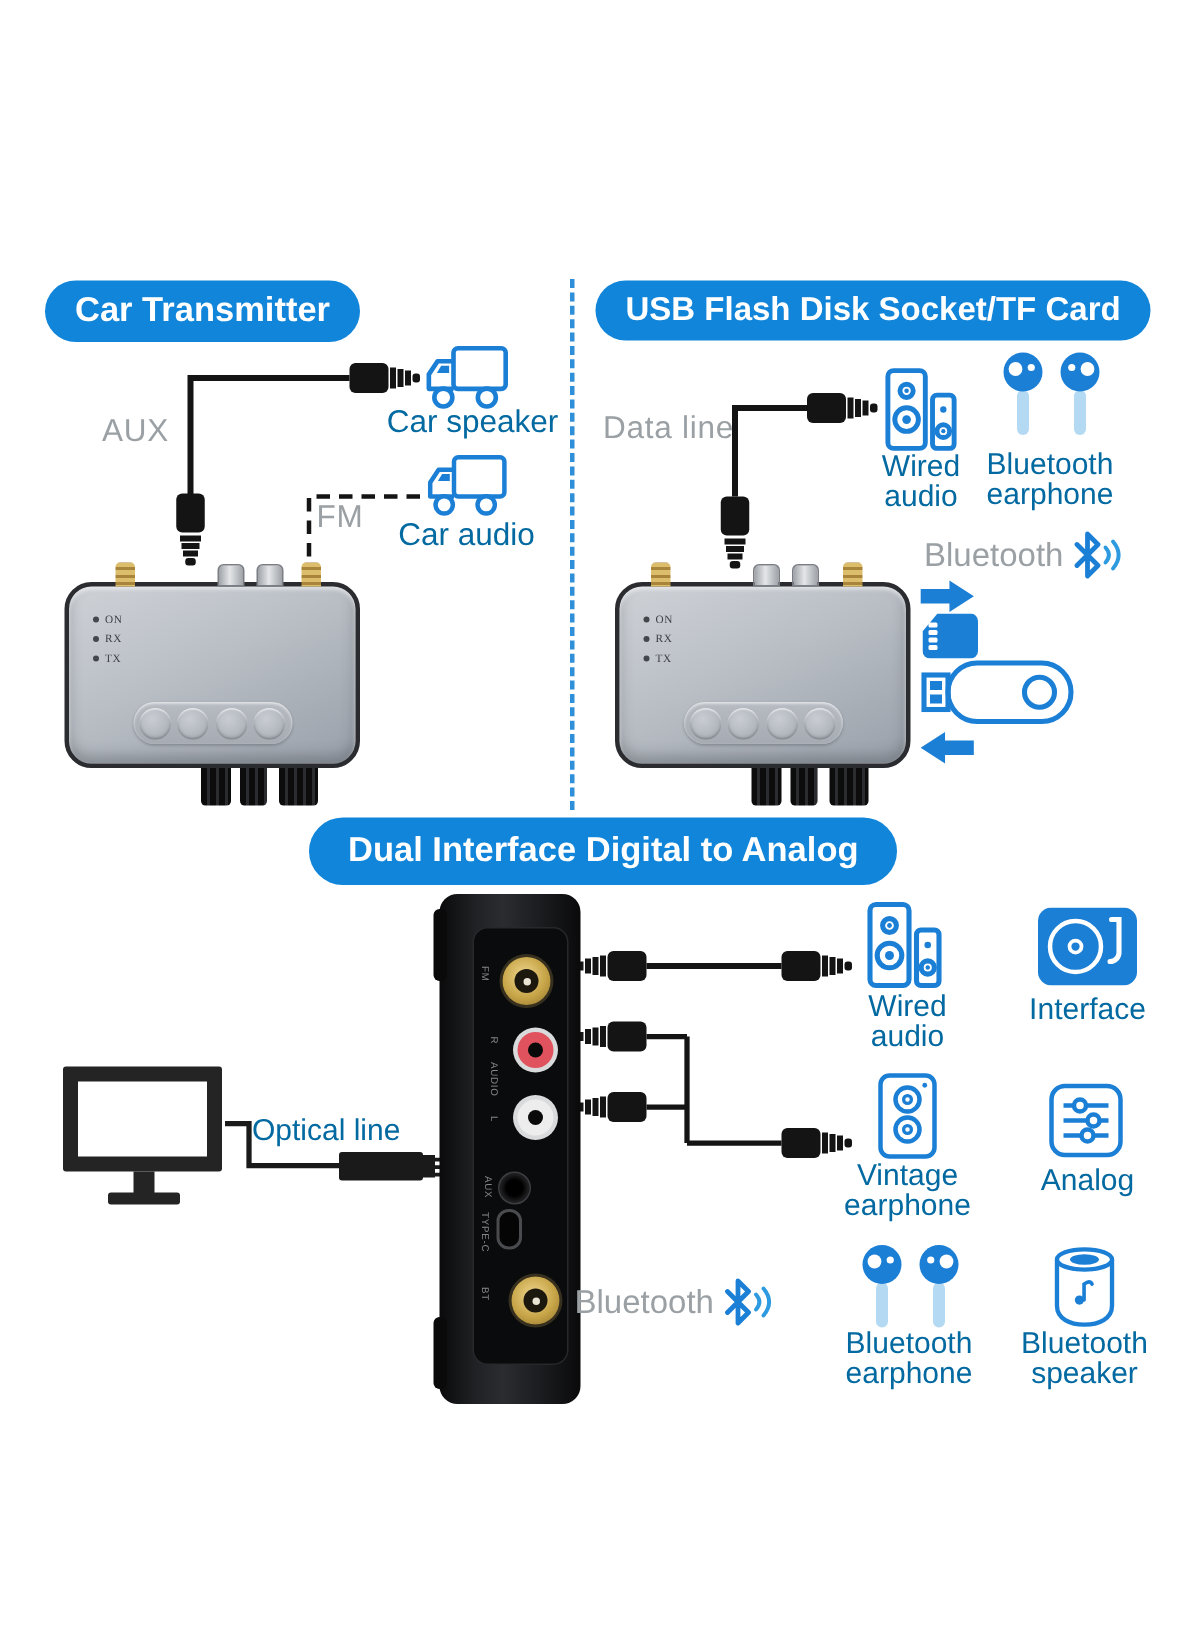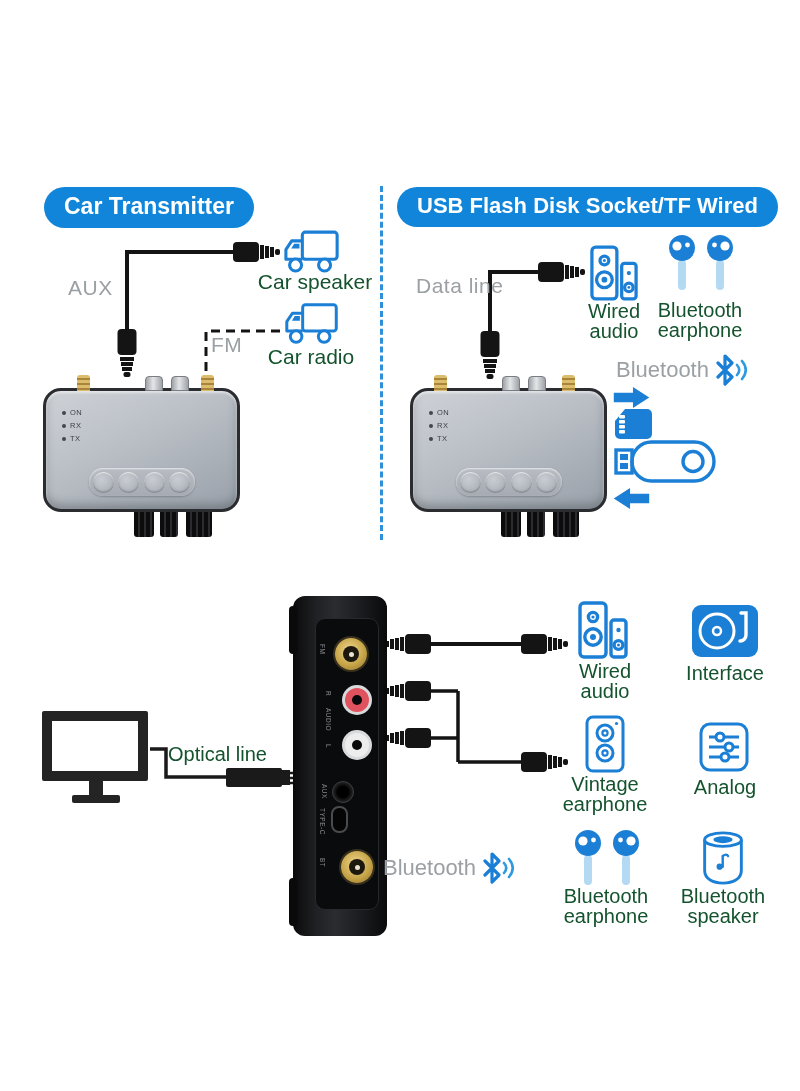--- a/index.html
+++ b/index.html
@@ -7,38 +7,38 @@
   body { font-family: "Liberation Sans", sans-serif; }
   #stage { position:relative; width:800px; height:1091px; background:#fff; overflow:hidden; }
   .abs { position:absolute; }
 
   
   .banner { position:absolute; background:#1185d9; color:#fff; font-weight:bold;
             border-radius:22px; padding:6px 20px 8px; font-size:23px; white-space:nowrap; }
 
   
   .glabel { position:absolute; color:#9aa0a4; font-size:21px; letter-spacing:.5px; white-space:nowrap; }
-  .klabel { position:absolute; color:#14532d; font-size:20px; line-height:20px; text-align:center;
+  .klabel { position:absolute; color:#0369a1; font-size:20px; line-height:20px; text-align:center;
             white-space:pre-line; }
 
   
   .divider { position:absolute; border-left:3px dashed #2f8fd8; }
 
   
   .device { position:absolute; width:197px; height:124px; border:3px solid #2a2c30; border-radius:18px;
             background:linear-gradient(155deg,#ced2d7,#b9bec5 45%,#99a0a9);
             box-shadow:inset 0 2px 3px rgba(255,255,255,.6), inset 0 -5px 9px rgba(58,63,70,.35); }
   .ant { position:absolute; top:-16px; width:13px; height:16px; border-radius:3px 3px 0 0;
          background:repeating-linear-gradient(180deg,#dcbd6c 0 3px,#a8853b 3px 5px); }
   .rcatop { position:absolute; top:-15px; width:18px; height:15px; border:1px solid #7a7e84;
             border-radius:4px 4px 0 0; background:linear-gradient(90deg,#9fa3a8,#e4e6e8 45%,#9fa3a8); }
   .ledcol { position:absolute; left:16px; top:15px; }
   .ledrow { display:flex; align-items:center; gap:4px; height:13px; }
   .leddot { width:4px; height:4px; border-radius:50%; background:#43464b; }
-  .ledrow span { font-size:7.5px; color:#3c3f44; letter-spacing:.5px; }
+  .ledrow span { font-size:7.5px; color:#3c3f44; letter-spacing:.5px;font-family:Liberation Serif, serif; }
   .btnpill { position:absolute; left:50%; transform:translateX(-50%); bottom:13px; width:106px; height:28px;
              border-radius:14px; display:flex; align-items:center; justify-content:space-between; padding:0 4px;
              background:linear-gradient(180deg,#b7bcc3,#a6abb3);
              box-shadow:inset 0 1px 2px rgba(255,255,255,.7), 0 1px 2px rgba(70,75,82,.4); }
   .btnpill i { width:21px; height:21px; border-radius:50%;
                background:radial-gradient(circle at 40% 35%,#c9cdd3,#a3a8b0);
                box-shadow:inset 0 -1px 2px rgba(70,75,82,.5), inset 0 1px 1px rgba(255,255,255,.8); }
   .foot { position:absolute; top:121px; width:20px; height:25px; border-radius:0 0 3px 3px;
           background:repeating-linear-gradient(90deg,#0c0c0d 0 4px,#2b2c2f 4px 6px); }
 
@@ -76,25 +76,28 @@
   .btbadge { position:absolute; display:flex; align-items:center; gap:2px; }
   .btbadge .bttext { color:#9aa0a4; font-size:22px; }
 
   svg { display:block; }
 </style>
 </head>
 <body>
 
 <div id="stage">
 
-  <div class="banner" style="left:44px;top:187px;">
+  <div class="banner" style="left:30px;top:187px;">
     <span>Car Transmitter</span>
   </div>
   <div class="banner" style="left:397px;top:187px;font-size:22px;">
-    <span>USB Flash Disk Socket/TF Wired</span>
+    <span>USB Flash Disk Socket/TF Card</span>
+  </div>
+  <div class="banner" style="left:206px;top:545px;font-size:23px;padding:8px 26px 10px;border-radius:24px;">
+    <span>Dual Interface Digital to Analog</span>
   </div>
 
   <div class="divider" style="left:380px;top:186px;height:354px;"></div>
 
   <svg class="abs" style="left:0;top:0;" width="800" height="1091">
 
     <g fill="#141414" stroke="none">
       <path d="M233,252 H127 V330" fill="none" stroke="#141414" stroke-width="4"></path>
       <rect x="233" y="242" width="26" height="20" rx="4"></rect>
       <rect x="260" y="245" width="4" height="14"></rect>
@@ -181,21 +184,21 @@
 
   <svg class="abs" style="left:284px;top:302px;" width="56" height="43" viewBox="0 0 60 46">
     <g fill="none" stroke="#1b7fd6" stroke-width="3.2" stroke-linejoin="round">
       <rect x="20" y="3" width="36" height="28" rx="3"></rect>
       <path d="M20 12 H9 L3 21 V31 H20"></path>
       <circle cx="13" cy="37" r="6.2" fill="#fff"></circle>
         <circle cx="43" cy="37" r="6.2" fill="#fff"></circle>
     </g>
     <path d="M17 15 H11.5 L8.5 20 H17 Z" fill="#1b7fd6"></path>
   </svg>
-  <div class="klabel" style="left:241px;top:347px;width:140px;font-size:21px;">Car radio</div>
+  <div class="klabel" style="left:241px;top:347px;width:140px;font-size:21px;">Car audio</div>
 
   <div class="device" style="left:43px;top:388px;">
     <span class="ant" style="left:31px;"></span>
     <span class="rcatop" style="left:99px;"></span>
     <span class="rcatop" style="left:125px;"></span>
     <span class="ant" style="left:155px;"></span>
     <div class="ledcol">
       <div class="ledrow">
           <i class="leddot"></i>
           <span>ON</span>
@@ -213,21 +216,21 @@
         <i></i>
         <i></i>
         <i></i>
         <i></i>
       </div>
     <span class="foot" style="left:88px;"></span>
     <span class="foot" style="left:114px;width:18px;"></span>
     <span class="foot" style="left:140px;width:26px;"></span>
   </div>
 
-  <div class="glabel" style="left:416px;top:274px;">Data line</div>
+  <div class="glabel" style="left:402px;top:274px;">Data line</div>
 
   <svg class="abs" style="left:590px;top:245px;" width="48" height="57" viewBox="0 0 50 59">
     <g fill="none" stroke="#1b7fd6" stroke-width="3.4">
       <rect x="2" y="2" width="26" height="54" rx="4"></rect>
       <circle cx="15" cy="16" r="4.6"></circle>
         <circle cx="15" cy="36" r="8.2"></circle>
       <rect x="33" y="19" width="15" height="37" rx="3"></rect>
       <circle cx="40.5" cy="44" r="4.4"></circle>
     </g>
     <circle cx="15" cy="16" r="1.6" fill="#1b7fd6"></circle>

